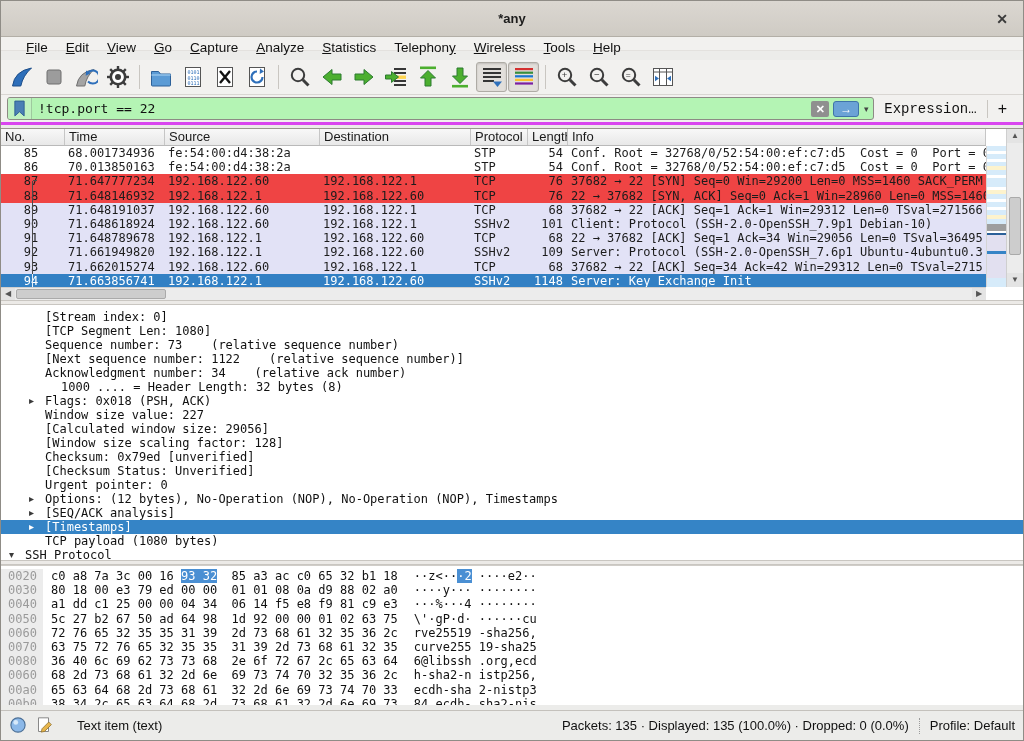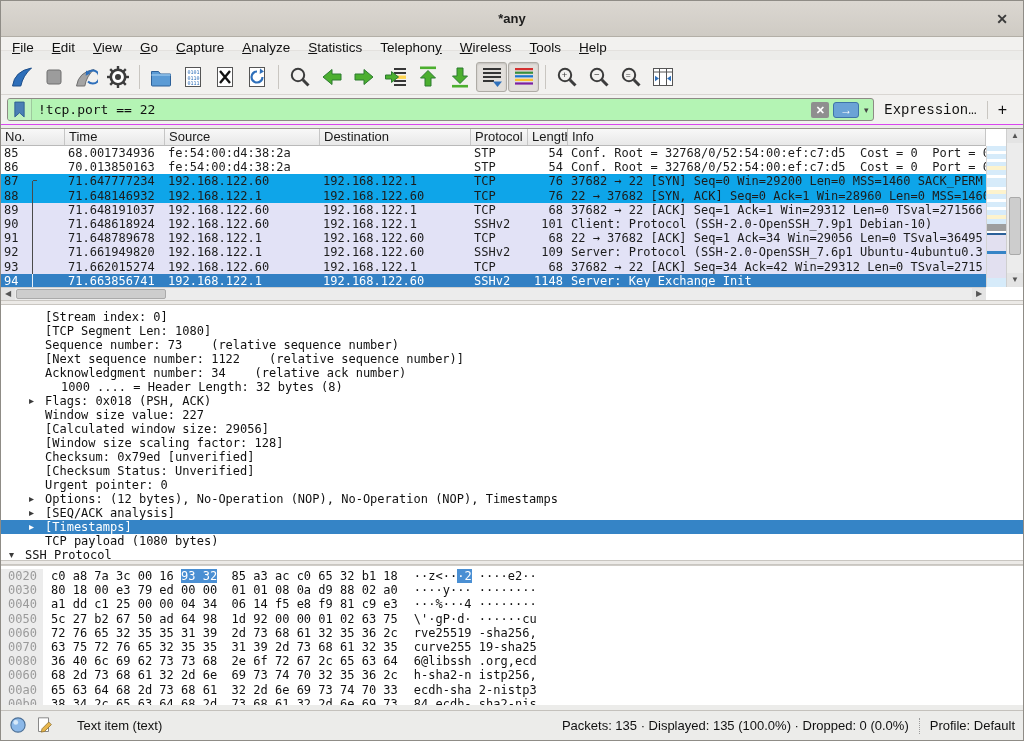--- a/index.html
+++ b/index.html
@@ -11,34 +11,34 @@
   }
   
   .titlebar { position:absolute; top:0; left:0; right:0; height:36px;
     background:linear-gradient(#dbd7d1,#cfcbc4); border-bottom:1px solid #b3afa7;
     text-align:center; }
   .titlebar .wtitle { line-height:36px; font-weight:bold; font-size:13px; color:#1c1c1c; }
   .closebtn { position:absolute; right:12px; top:9px; width:18px; height:18px;
     font-size:14px; font-weight:bold; color:#3a3a3a; line-height:18px; text-align:center; cursor:default; }
   
   .menubar { position:absolute; top:36px; left:0; right:0; height:14px;
-    background:#f2f1ef; border-bottom:1px solid #e3e1de; font-size:13.5px; white-space:nowrap; padding-left:2px;}
+    background:#f2f1ef; border-bottom:1px solid #e3e1de; font-size:13.5px; white-space:nowrap; padding-left:16px;}
   .menu-item { display:inline-block; padding:0 9px; line-height:22px; color:#111; }
   .menu-item u { text-decoration:underline; }
   
   .toolbar { position:absolute; top:59px; left:0; right:0; height:35px;
     background:#f2f1ef; border-bottom:1px solid #d9d6d2; display:flex; align-items:center; padding-left:5px; }
   .tbtn { width:31px; height:30px; border:1px solid transparent; background:transparent;
     display:flex; align-items:center; justify-content:center; margin-right:1px; border-radius:3px; }
   .tbtn svg { width:24px; height:24px; }
   .tbtn.pressed { background:#e2dfdb; border-color:#aeaba5; box-shadow:inset 0 1px 2px rgba(0,0,0,.15); }
   .tsep { width:1px; height:24px; background:#c9c6c1; margin:0 5px; }
   
   .filterbar { position:absolute; top:94px; left:0; right:0; height:30px;
-    background:#f2f1ef; border-bottom:1px solid #d946ef; display:flex; align-items:center; padding:0 6px; }
+    background:#f2f1ef; border-bottom:3px solid #d946ef; display:flex; align-items:center; padding:0 6px; }
   .filter-input { flex:1; height:23px; border:1px solid #8d8a85; border-radius:3px;
     background:#b4f4b4; display:flex; align-items:center; overflow:hidden; }
   .fbookmark { width:24px; height:21px; border-right:1px solid #9ec99e; display:flex; align-items:center; justify-content:center; background:#c0f2c0; }
   .fbookmark svg { width:13px; height:17px; }
   .fval { flex:1; font-family:"DejaVu Sans Mono", monospace; font-size:13px; padding-left:6px; color:#101010; white-space:pre; }
   .fclear { width:18px; height:16px; background:#8f8f8f; color:#fff; border-radius:2px; font-size:11px;
     line-height:16px; text-align:center; margin-right:4px; font-weight:bold;}
   .fapply { width:26px; height:16px; background:#6ba3d6; border:1px solid #3f74a8; border-radius:3px;
     color:#fff; font-size:12px; line-height:14px; text-align:center; font-weight:bold; }
   .fdrop { width:14px; text-align:center; font-size:9px; color:#444; }
@@ -49,24 +49,24 @@
   .packet-section { position:absolute; top:127px; left:0; right:0; height:172px;
     background:#fff; border-top:1px solid #9a978f; }
   .plist-header { display:grid; grid-template-columns:64px 100px 155px 151px 57px 40px 1fr;
     height:17px; margin-right:37px; background:linear-gradient(#f8f8f8,#e8e8e8);
     border-bottom:1px solid #b9b9b9; font-size:13px; }
   .ph-cell { border-right:1px solid #c6c6c6; padding:0 0 0 4px; line-height:16px; overflow:hidden; white-space:nowrap; }
   .prows { margin-right:37px; overflow:hidden; height:142px; }
   .prow { display:grid; grid-template-columns:64px 100px 155px 151px 57px 40px 1fr;
     height:14.2px; font-family:"DejaVu Sans Mono", monospace; font-size:12px; line-height:14px; color:#1c1c1c; }
   .pc { overflow:hidden; white-space:pre; padding-left:3px; }
-  .pc-no { text-align:left; padding-right:7px; position:relative; }
+  .pc-no { text-align:center; padding-right:7px; position:relative; }
   .pc-len { text-align:right; padding-right:5px; }
   .c-white { background:#fff; }
-  .c-gray { background:#0ea5e9; }
+  .c-gray { background:#ef4444; }
   .c-lav { background:#e2e2f6; }
   .c-sel { background:#3280c4; color:#fff; }
   .mk { position:absolute; left:31px; top:0; bottom:0; border-left:1px solid #4a4a4a; }
   .mk-start { top:7px; }
   .mk-start::after { content:""; position:absolute; left:0; top:-1px; width:4px; border-top:1px solid #4a4a4a; }
   .c-sel .mk { border-color:#e8f0fa; }
   
   .minimap { position:absolute; top:17px; right:17px; bottom:13px; width:20px;
     border-left:1px solid #d4d4d4; background:#fdfdfd; overflow:hidden; }
   .mstripe { width:100%; }

